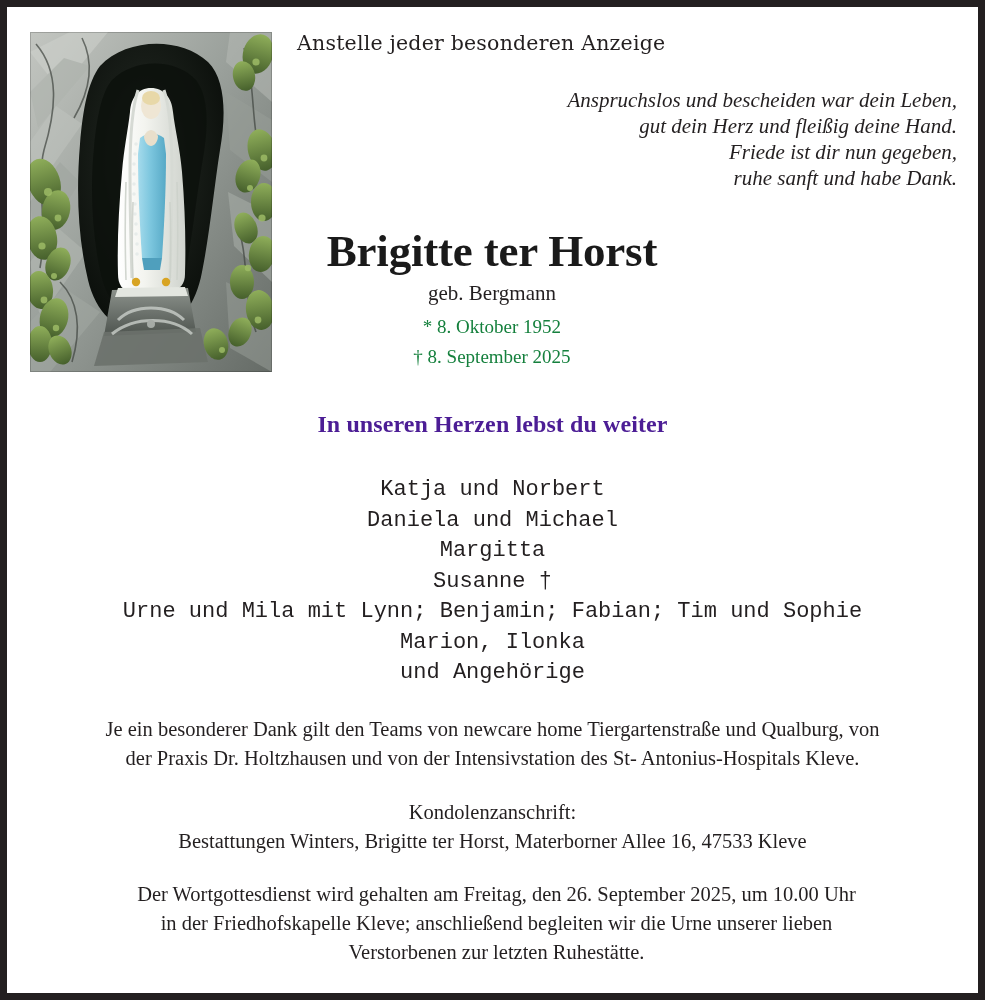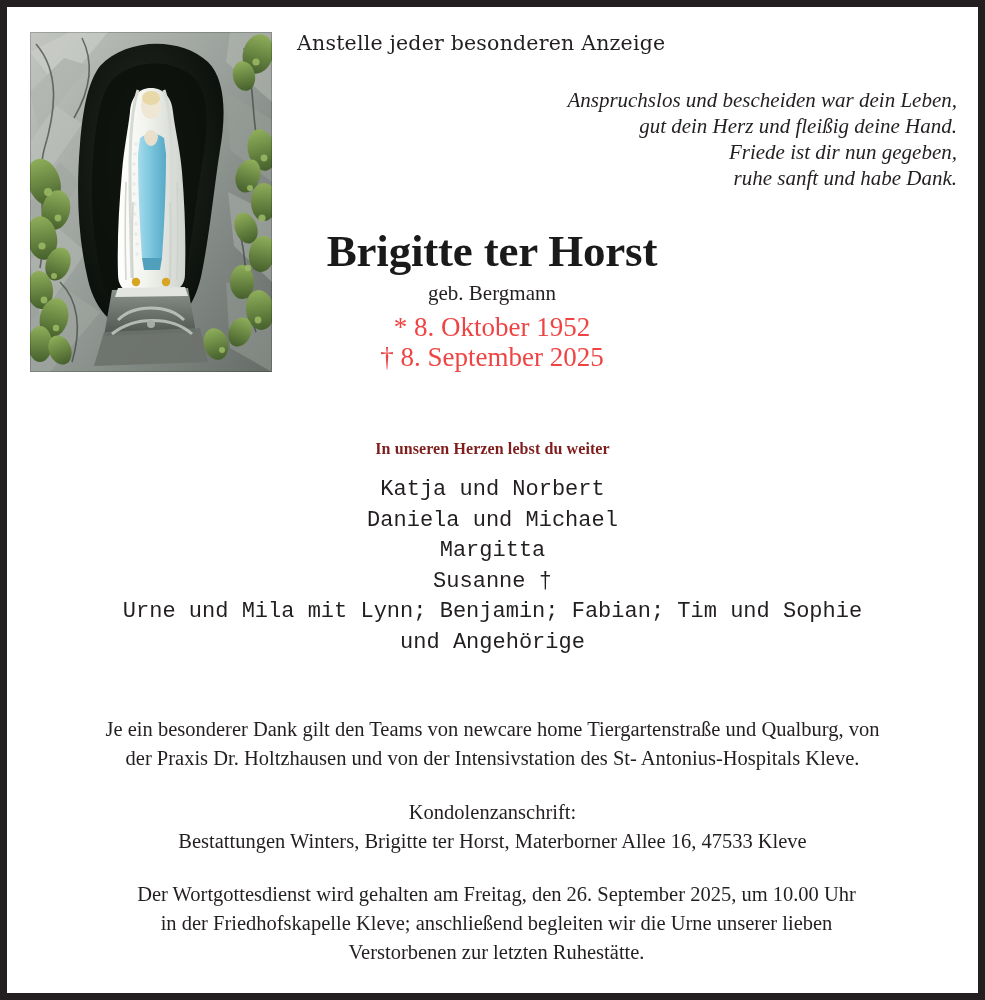--- a/index.html
+++ b/index.html
@@ -88,39 +88,39 @@
     color: #1a1a1a;
     white-space: nowrap;
   }
   .maiden-name {
     margin-top: 2px;
     font-size: 21px;
     line-height: 28px;
     color: #231f20;
   }
   .date-line {
-    font-size: 27px;
+    font-size: 19px;
     line-height: 30px;
-    color: #ef4444;
+    color: #15803d;
   }
   .date-born { margin-top: 5px; }
 
   
   .center-col {
     position: absolute;
     left: 0;
     right: 0;
     text-align: center;
   }
 
   .heart-line {
-    top: 433px;
-    font-size: 16px;
+    top: 404px;
+    font-size: 24px;
     font-weight: 700;
-    color: #7f1d1d;
+    color: #4c1d95;
     letter-spacing: 0.1px;
   }
 
   .survivors {
     top: 468px;
     font-size: 22px;
     line-height: 30.5px;
     color: #231f20;
   }
   .survivors div { white-space: nowrap; font-family: Liberation Mono, monospace; }
@@ -345,20 +345,21 @@
     </div>
 
     <div class="center-col heart-line">In unseren Herzen lebst du weiter</div>
 
     <div class="center-col survivors">
       <div>Katja und Norbert</div>
       <div>Daniela und Michael</div>
       <div>Margitta</div>
       <div>Susanne †</div>
       <div>Urne und Mila mit Lynn; Benjamin; Fabian; Tim und Sophie</div>
+      <div>Marion, Ilonka</div>
       <div>und Angehörige</div>
     </div>
 
     <div class="center-col thanks">
       <div>Je ein besonderer Dank gilt den Teams von newcare home Tiergartenstraße und Qualburg, von</div>
       <div>der Praxis Dr. Holtzhausen und von der Intensivstation des St- Antonius-Hospitals Kleve.</div>
     </div>
 
     <div class="center-col condolence">
       <div>Kondolenzanschrift:</div>

